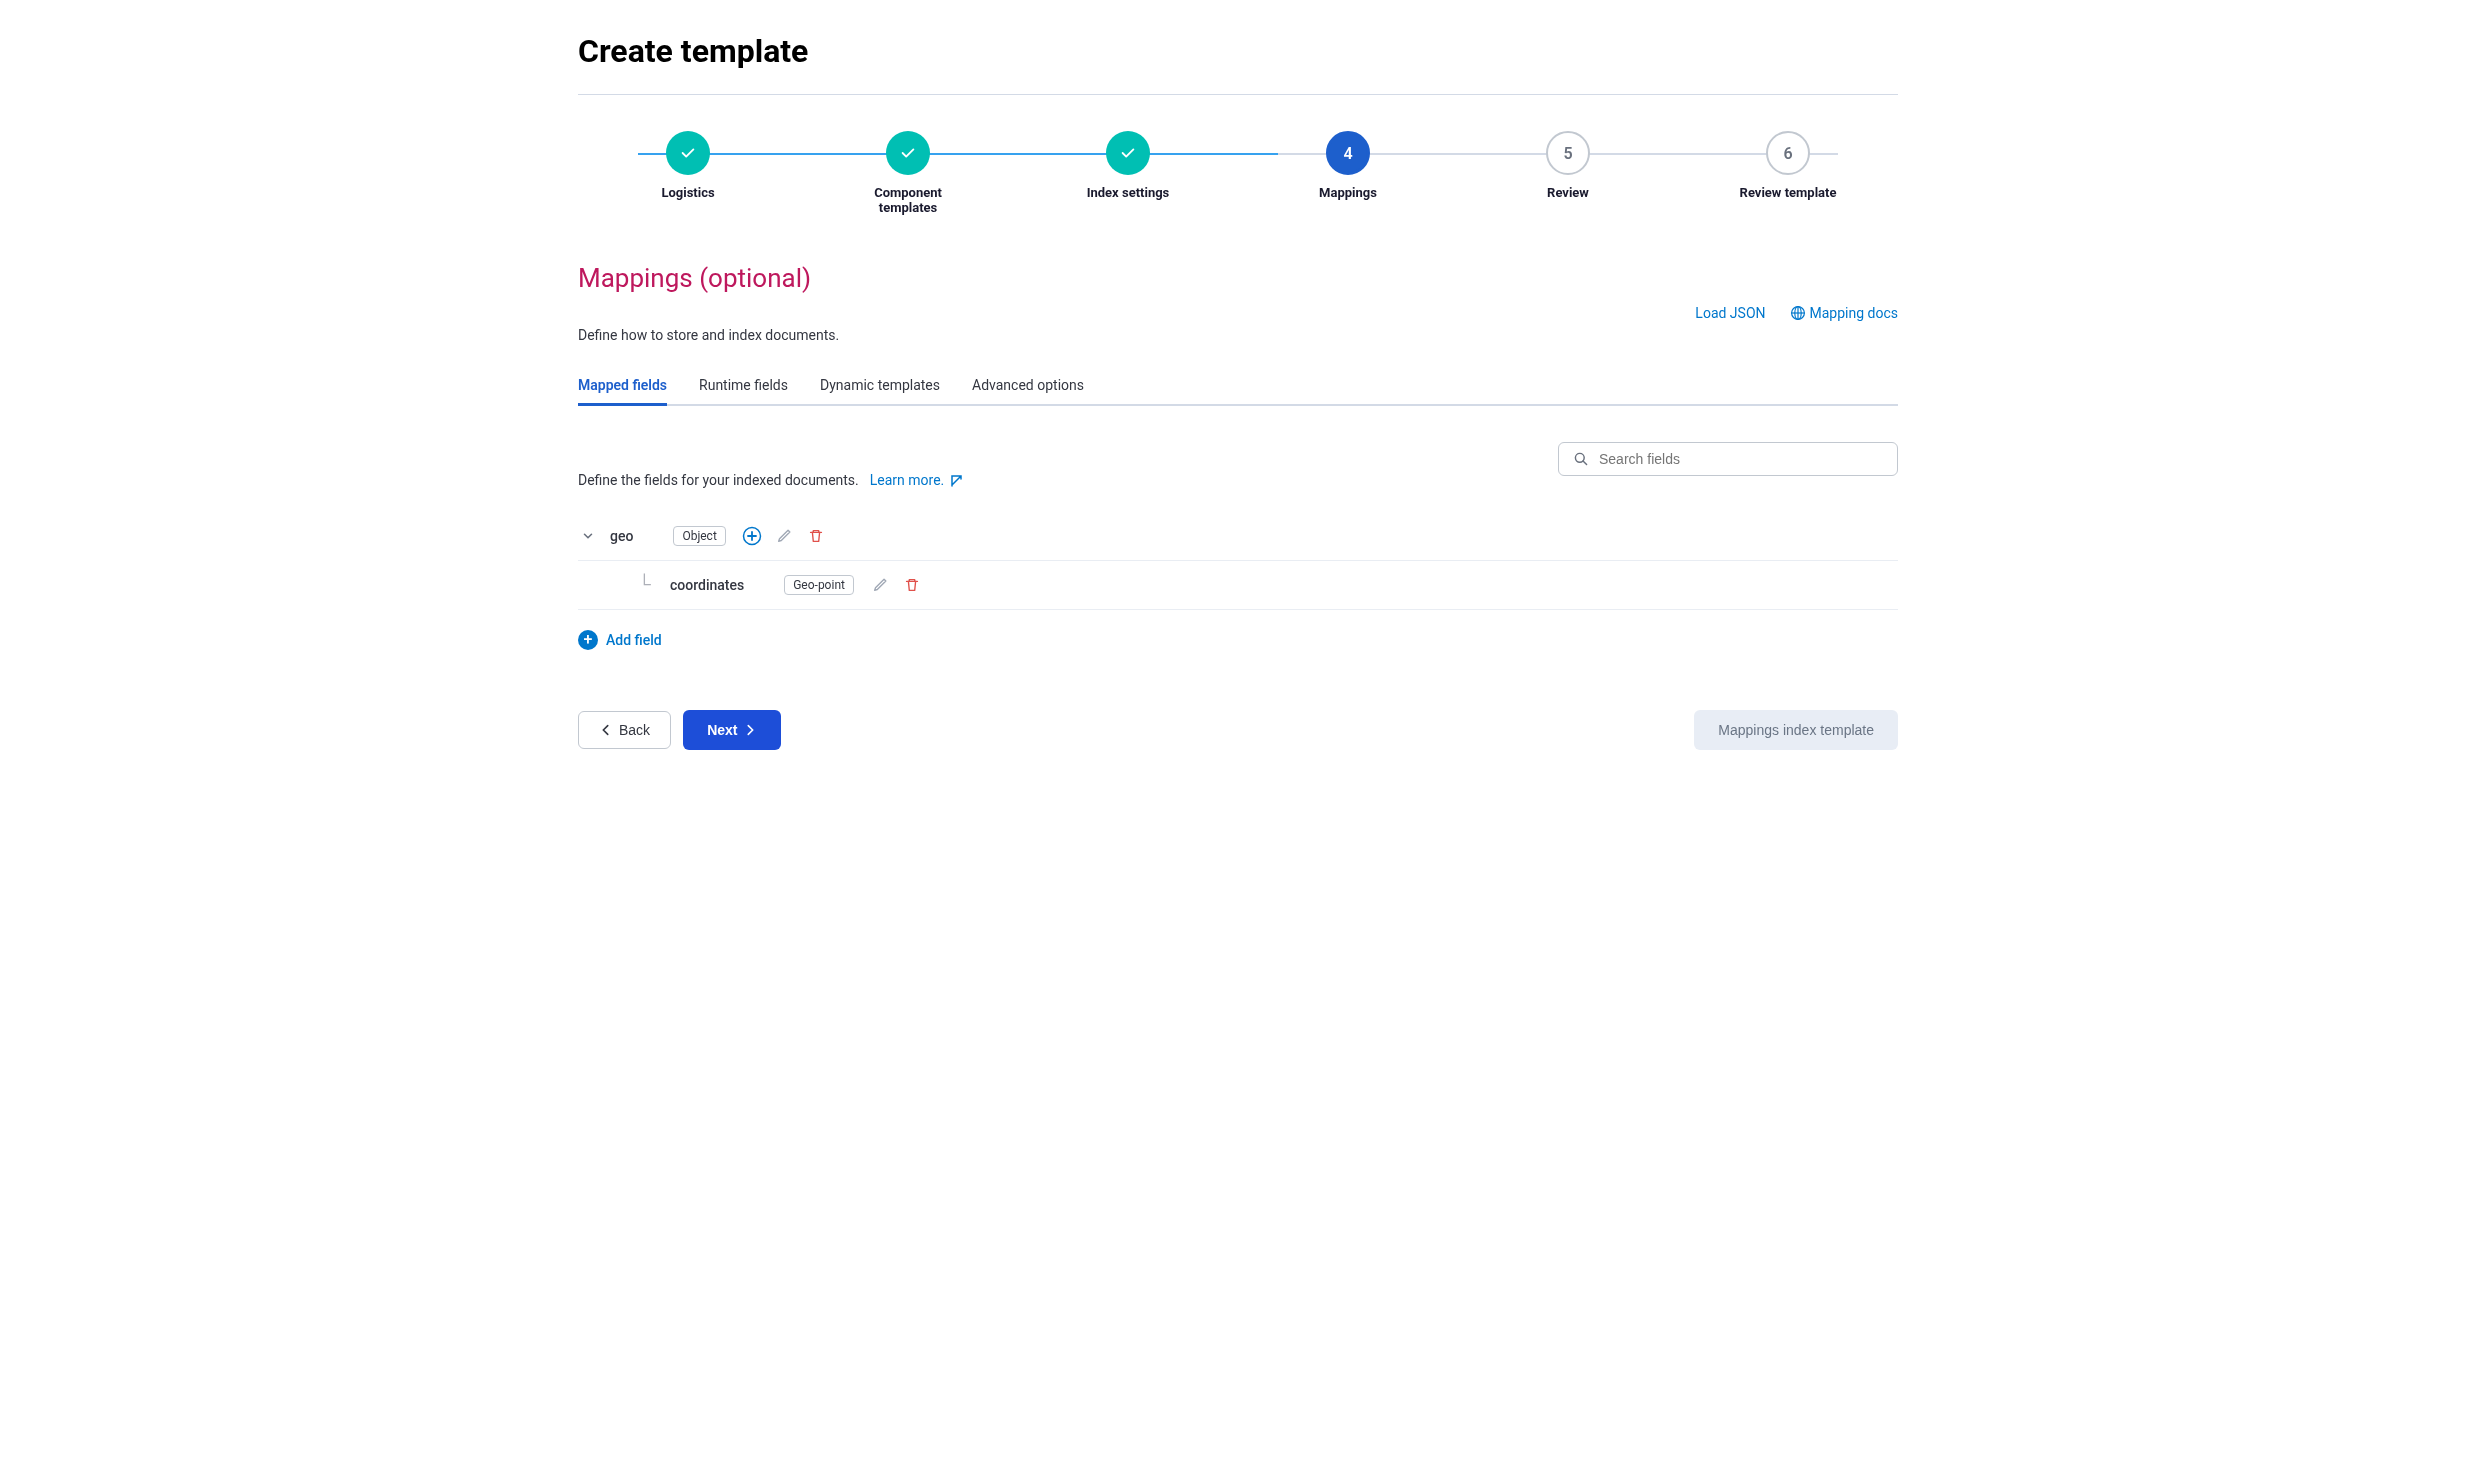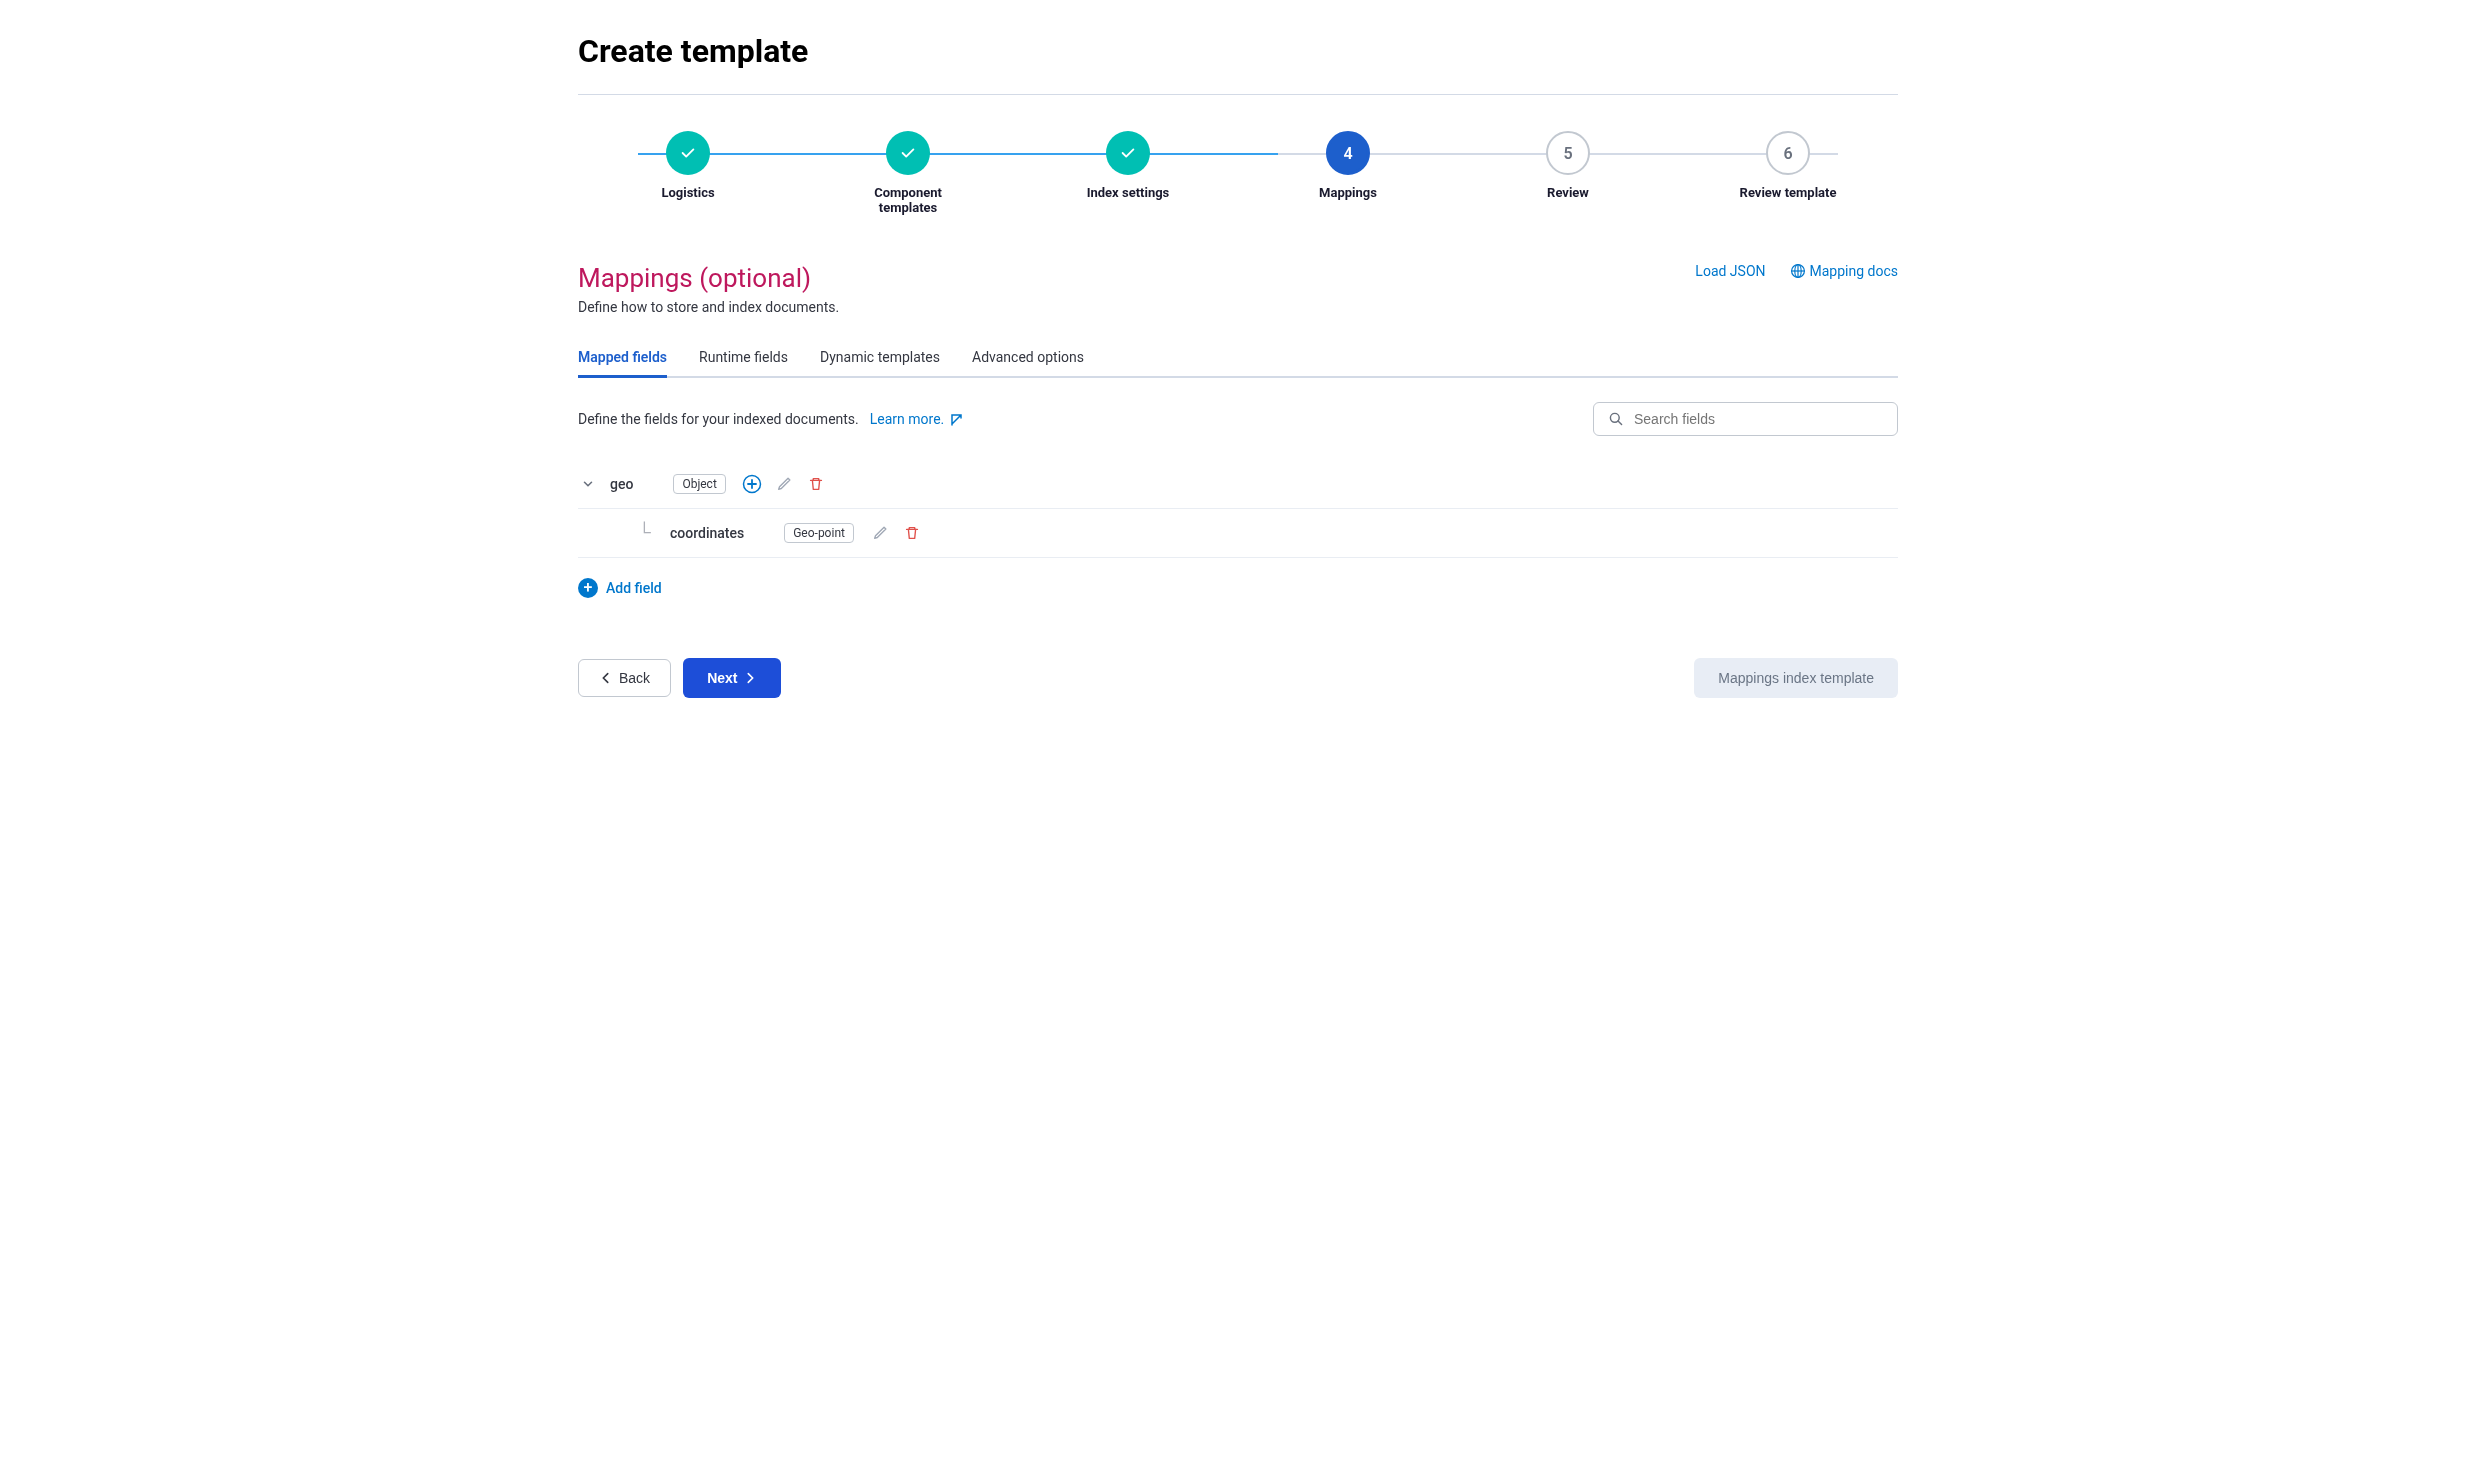--- a/index.html
+++ b/index.html
@@ -131,20 +131,21 @@
     }
 
     .link-action {
       color: #0077cc;
       text-decoration: none;
       font-size: 14px;
       cursor: pointer;
       display: flex;
       align-items: center;
       gap: 4px;
+      margin-top: 42px;
     }
 
     .section-subtitle {
       font-size: 14px;
       color: #343741;
       margin-bottom: 24px;
     }
 
     
     .tabs {
@@ -187,21 +188,21 @@
       text-decoration: none;
     }
 
     .search-box {
       display: flex;
       align-items: center;
       border: 1px solid #c2c8d0;
       border-radius: 6px;
       padding: 8px 14px;
       gap: 10px;
-      width: 305px;
+      width: 340px;
       background: #fff;
     }
 
     .search-box input {
       border: none;
       outline: none;
       font-size: 14px;
       color: #69707d;
       width: 100%;
       background: transparent;

